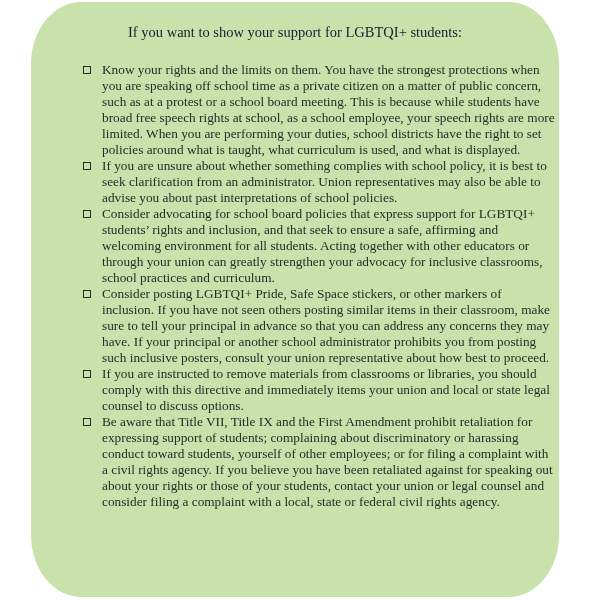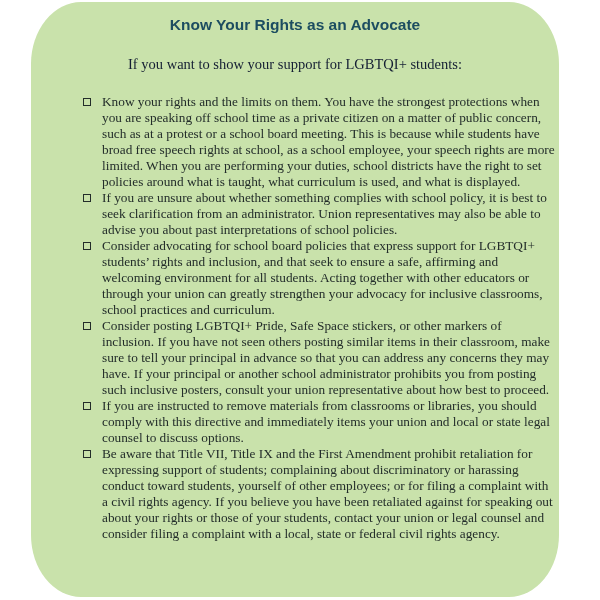--- a/index.html
+++ b/index.html
@@ -60,21 +60,20 @@
     left: 0; top: 3.5px;
     width: 8px; height: 8px;
     border: 1px solid var(--body-color);
     background: transparent;
   }
 </style>
 </head>
 <body>
 
 <div class="card">
-  <div class="card-title">Know Your Rights as an Advocate</div>
   <div class="card-subtitle">If you want to show your support for LGBTQI+ students:</div>
   <ul class="rights-list">
       <li class="list-item"><span class="checkbox-bullet"></span><span>Know your rights and the limits on them. You have the strongest protections when you are speaking off school time as a private citizen on a matter of public concern, such as at a protest or a school board meeting. This is because while students have broad free speech rights at school, as a school employee, your speech rights are more limited. When you are performing your duties, school districts have the right to set policies around what is taught, what curriculum is used, and what is displayed.</span></li>
       <li class="list-item"><span class="checkbox-bullet"></span><span>If you are unsure about whether something complies with school policy, it is best to seek clarification from an administrator. Union representatives may also be able to advise you about past interpretations of school policies.</span></li>
       <li class="list-item"><span class="checkbox-bullet"></span><span>Consider advocating for school board policies that express support for LGBTQI+ students’ rights and inclusion, and that seek to ensure a safe, affirming and welcoming environment for all students. Acting together with other educators or through your union can greatly strengthen your advocacy for inclusive classrooms, school practices and curriculum.</span></li>
       <li class="list-item"><span class="checkbox-bullet"></span><span>Consider posting LGBTQI+ Pride, Safe Space stickers, or other markers of inclusion. If you have not seen others posting similar items in their classroom, make sure to tell your principal in advance so that you can address any concerns they may have. If your principal or another school administrator prohibits you from posting such inclusive posters, consult your union representative about how best to proceed.</span></li>
       <li class="list-item"><span class="checkbox-bullet"></span><span>If you are instructed to remove materials from classrooms or libraries, you should comply with this directive and immediately items your union and local or state legal counsel to discuss options.</span></li>
       <li class="list-item"><span class="checkbox-bullet"></span><span>Be aware that Title VII, Title IX and the First Amendment prohibit retaliation for expressing support of students; complaining about discriminatory or harassing conduct toward students, yourself of other employees; or for filing a complaint with a civil rights agency. If you believe you have been retaliated against for speaking out about your rights or those of your students, contact your union or legal counsel and consider filing a complaint with a local, state or federal civil rights agency.</span></li>
     </ul>
 </div>

